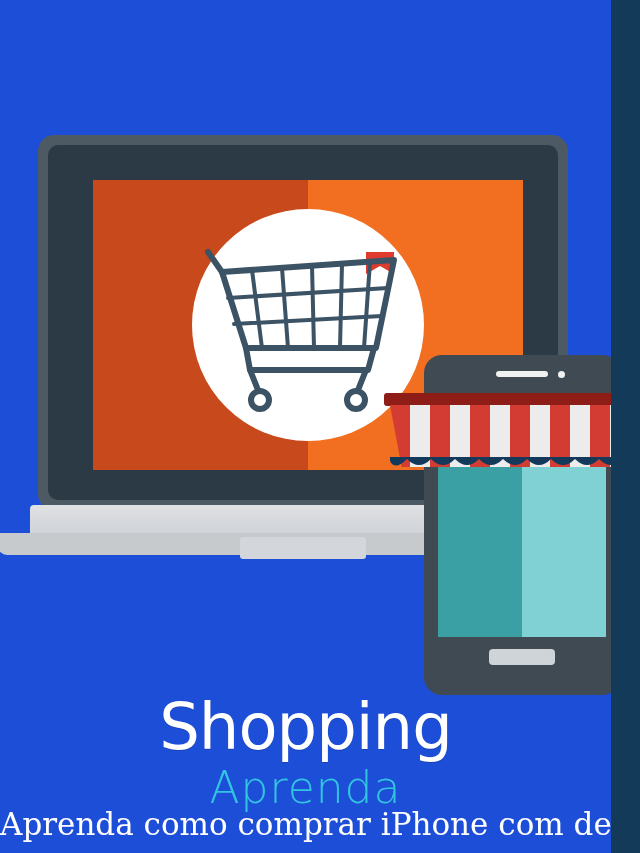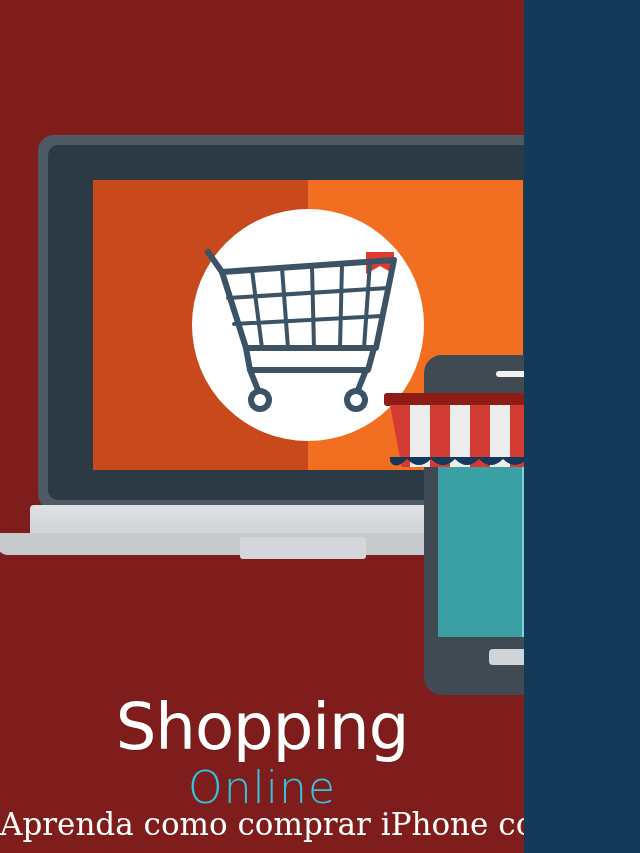--- a/index.html
+++ b/index.html
@@ -8,23 +8,23 @@
     background: #143a5a;
   }
   body {
     width: 640px;
     height: 853px;
     overflow: hidden;
     font-family: "Liberation Sans", sans-serif;
   }
   #stage {
     position: relative;
-    width: 524px;
+    width: 611px;
     height: 853px;
-    background: #7f1d1d;
+    background: #1d4ed8;
     overflow: hidden;
   }
 
   
   .laptop {
     position: absolute;
     left: 38px;
     top: 135px;
     width: 530px;
     height: 395px;
@@ -303,16 +303,16 @@
 
   <div class="awning">
     <div class="awning-bar"></div>
     <div class="awning-body"></div>
     <svg class="awning-scallop" viewBox="0 0 233 14" preserveAspectRatio="none">
       <path d="M0 0 L233 0 L233 2 Q221 14 209 2 Q197 14 185 2 Q173 14 161 2 Q149 14 137 2 Q125 14 113 2 Q101 14 89 2 Q77 14 65 2 Q53 14 41 2 Q29 14 17 2 Q5 14 0 4 Z" fill="#14395a"></path>
     </svg>
   </div>
 
   <div class="title">Shopping</div>
-  <div class="subtitle">Online</div>
+  <div class="subtitle">Aprenda</div>
   <div class="caption">Aprenda como comprar iPhone com desconto</div>
 
 </div>
 
 </body></html>

